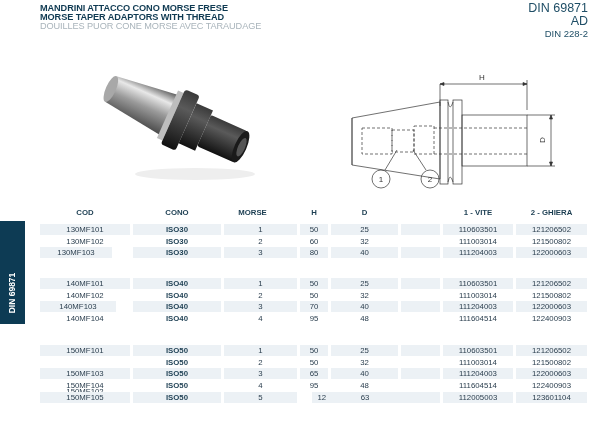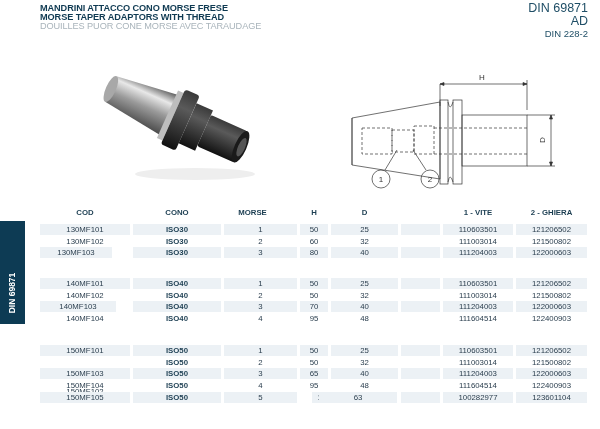--- a/index.html
+++ b/index.html
@@ -201,17 +201,17 @@
     <div class="cell" style="left: 224px; width: 73px; top: 380.1px;">4</div>
     <div class="cell" style="left: 300px; width: 28px; top: 380.1px;">95</div>
     <div class="cell" style="left: 331px; width: 67px; top: 380.1px;">48</div>
     <div class="cell" style="left: 401px; width: 39px; top: 380.1px;"></div>
     <div class="cell" style="left: 443px; width: 70px; top: 380.1px;">111604514</div>
     <div class="cell" style="left: 516px; width: 71px; top: 380.1px;">122400903</div>
     <div class="cell stripe" style="left: 40px; width: 90px; top: 391.8px;">150MF105</div>
     <div class="cell bold stripe" style="left: 133px; width: 88px; top: 391.8px;">ISO50</div>
     <div class="cell stripe" style="left: 224px; width: 73px; top: 391.8px;">5</div>
     <div class="cell stripe" style="left: 312px; width: 24px; top: 391.8px;">120</div>
-    <div class="cell stripe" style="left: 319px; width: 78px; top: 391.8px;">63</div>
+    <div class="cell stripe" style="left: 326px; width: 78px; top: 391.8px;">63</div>
     <div class="cell stripe" style="left: 401px; width: 39px; top: 391.8px;"></div>
-    <div class="cell stripe" style="left: 443px; width: 70px; top: 391.8px;">100282977</div>
+    <div class="cell stripe" style="left: 443px; width: 70px; top: 391.8px;">112005003</div>
     <div class="cell stripe" style="left: 516px; width: 71px; top: 391.8px;">123601104</div>
   </div>
 
 </body></html>

